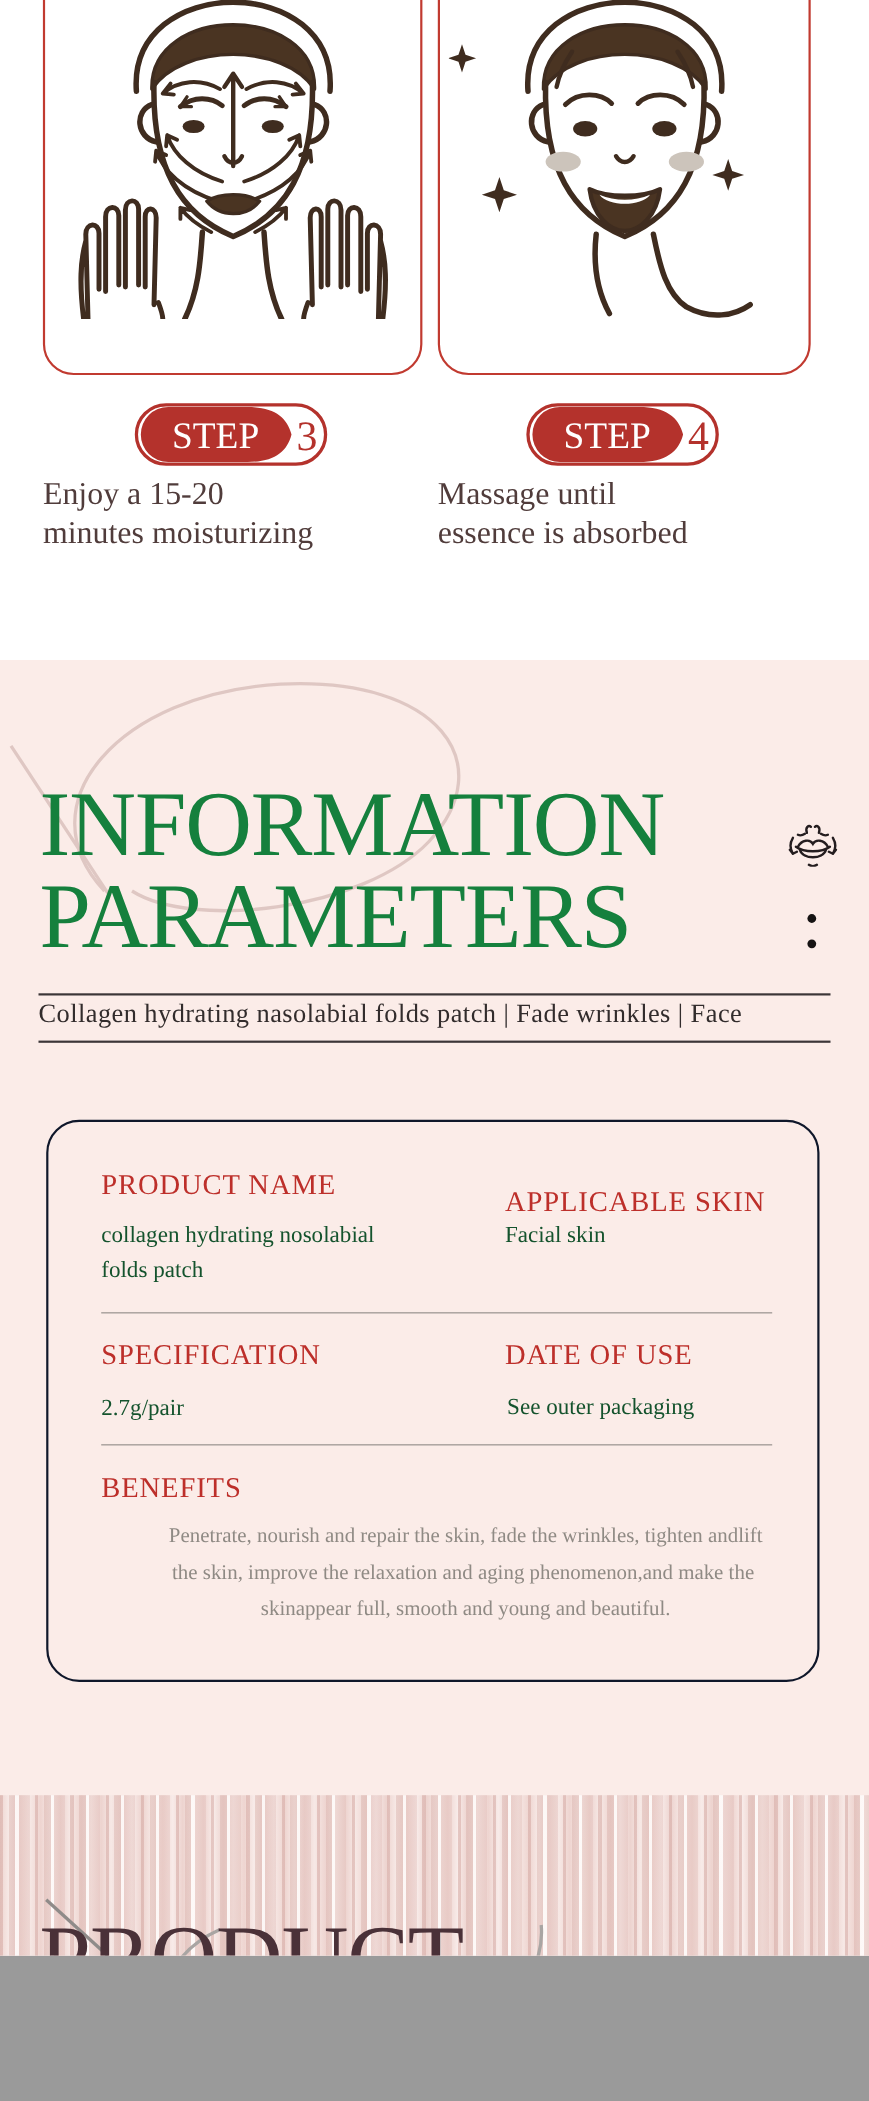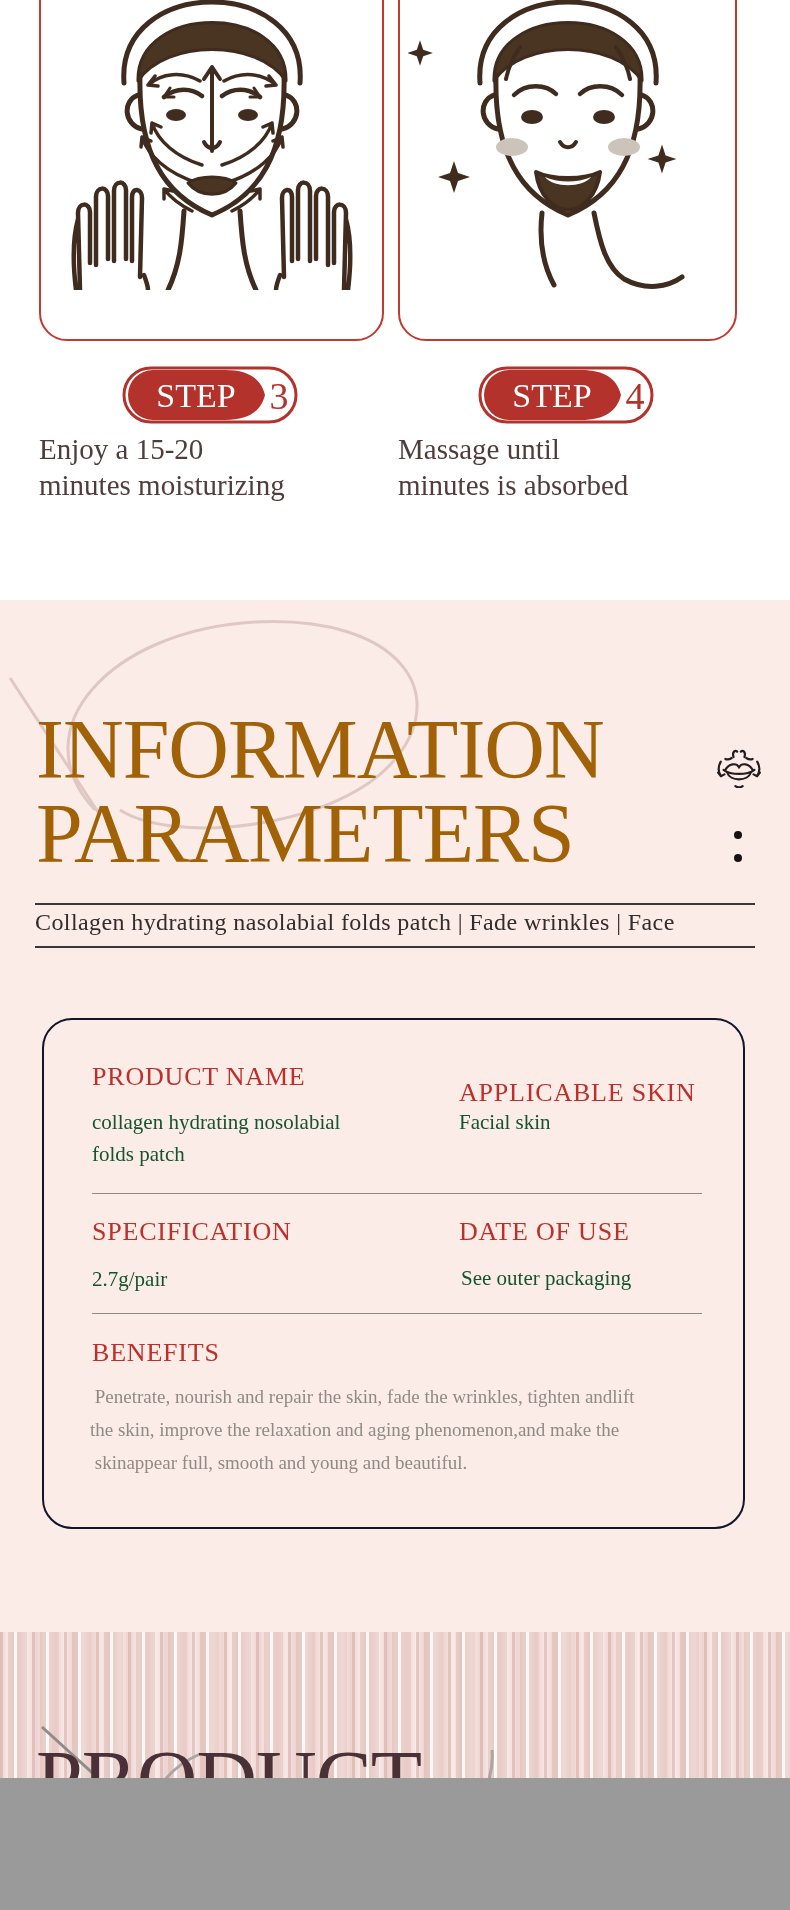--- a/index.html
+++ b/index.html
@@ -14,38 +14,38 @@
   .face-svg{position:absolute;left:50%;transform:translateX(-50%);top:13px;}
   .badge{position:absolute;top:366px;}
   .caption{
     position:absolute;top:431px;font-size:29px;line-height:36px;color:#503c3b;
     text-align:left;white-space:pre-line;
   }
   
   .pink-section{position:absolute;left:0;top:600px;width:790px;height:1032px;background:#fbece8;}
   .swirl{position:absolute;pointer-events:none;}
   .big-title{position:absolute;left:36px;font-size:84px;line-height:84px;font-weight:400;letter-spacing:-1px;}
-  .title-dark{color:#a16207;}
+  .title-dark{color:#15803d;}
   .title-maroon{color:#4a3138;}
   .lips-icon{position:absolute;left:716px;}
   .colon{position:absolute;left:734px;}
   .colon .dot{width:8px;height:8px;border-radius:50%;margin-bottom:15px;}
   .dot-dark{background:#161313;}
   .dot-maroon{background:#3a272e;}
   .rule{position:absolute;left:35px;width:720px;height:2px;background:#3b3537;}
   .subtitle{
     position:absolute;left:35px;top:309px;width:722px;font-size:24px;letter-spacing:0.4px;
     color:#322c2c;white-space:nowrap;
   }
   
   .card{position:absolute;left:42px;top:418px;width:699px;height:507px;border:2px solid #0f172a;border-radius:30px;}
   .c-label{position:absolute;font-size:26px;letter-spacing:0.8px;color:#bd2f2a;}
   .c-value{position:absolute;font-size:21px;line-height:32px;color:#14532d;white-space:pre-wrap;}
   .c-rule{position:absolute;left:48px;width:610px;height:1px;background:#8f8a86;}
-  .benefits{position:absolute;left:46px;top:360px;width:662px;font-size:19px;line-height:33px;color:#8f8a84;white-space:pre-wrap;}
+  .benefits{position:absolute;left:46px;top:360px;width:662px;font-size:19px;line-height:33px;color:#8f8a84;white-space:pre-wrap;text-align:center;}
   
   .photo-section{
     position:absolute;left:0;top:1632px;width:790px;height:278px;
     background-color:#f4e0dd;
     background-image:
       repeating-linear-gradient(90deg,
         rgba(210,164,158,0.50) 0px, rgba(210,164,158,0.50) 3px,
         rgba(255,255,255,0) 3px,   rgba(255,255,255,0) 8px,
         rgba(216,176,170,0.45) 8px, rgba(216,176,170,0.45) 14px,
         rgba(255,252,251,0.85) 14px, rgba(255,252,251,0.85) 17px,
@@ -125,21 +125,21 @@
     <svg class="badge" style="left:478px" width="176" height="58" viewBox="0 0 176 58">
       <rect x="2" y="2" width="172" height="54" rx="27" fill="#ffffff" stroke="#b4322c" stroke-width="3"></rect>
       <path d="M31,4 H103 C127,4 139,13 143,29 C139,45 127,54 103,54 H31 A25,25 0 0 1 31,4 Z" fill="#b4322c"></path>
       <text x="74" y="41" font-size="34" fill="#ffffff" text-anchor="middle" font-family="Liberation Serif, DejaVu Serif, serif">STEP</text>
       <text x="157" y="43" font-size="38" fill="#b4322c" text-anchor="middle" font-family="Liberation Serif, DejaVu Serif, serif">4</text>
     </svg>
 
     <div class="caption" style="left:39px;width:341px;">Enjoy a 15-20
 minutes moisturizing</div>
     <div class="caption" style="left:398px;width:335px;">Massage until
-minutes is absorbed</div>
+essence is absorbed</div>
   </section>
 
   <section class="pink-section">
 
     <svg class="swirl" style="left:0;top:0;" width="520" height="300" viewBox="0 0 520 300">
       <g fill="none" stroke="#dcc3bf" stroke-width="3" opacity="0.9">
         <path d="M10,78 L98,212"></path>
         <path d="M95,210 C20,130 110,30 255,22 C400,15 455,95 390,165 C330,228 175,245 120,210"></path>
       </g>
     </svg>

